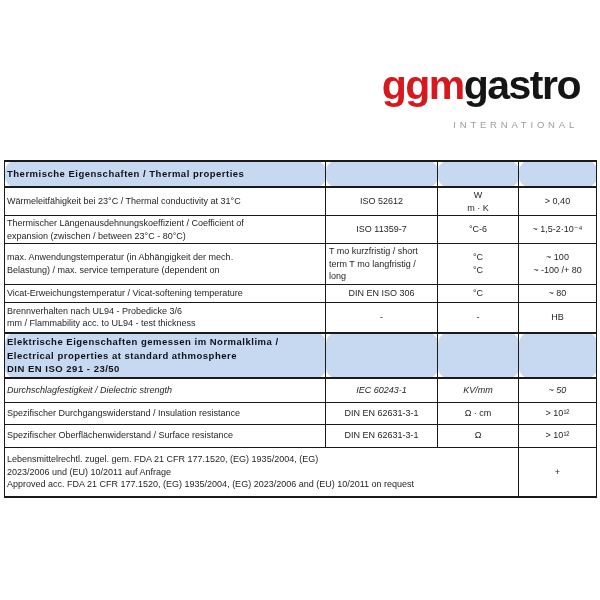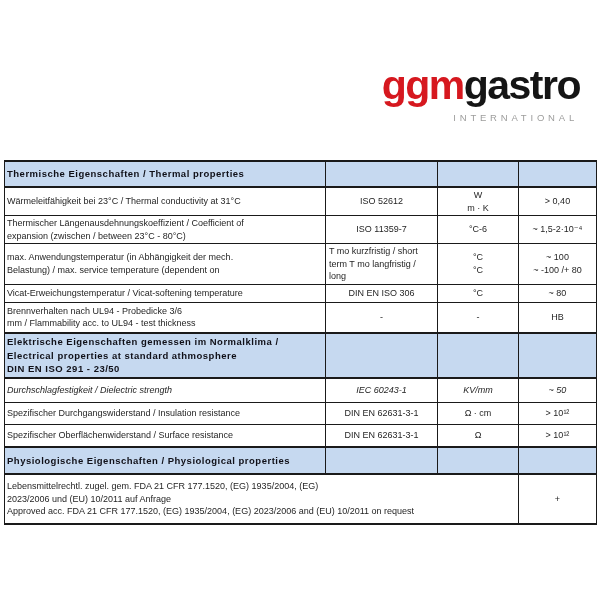--- a/index.html
+++ b/index.html
@@ -22,21 +22,21 @@
 
   
   .logo { position: absolute; top: 64px; right: 20px; text-align: right; }
   .logo-main { font-weight: bold; font-size: 41px; line-height: 1.05; letter-spacing: -1.5px; white-space: nowrap; }
   .logo-ggm { color: var(--logo-red); }
   .logo-gastro { color: #151515; }
   .logo-sub {
     color: var(--logo-gray);
     font-size: 9.5px;
     letter-spacing: 3.8px;
-    margin-top: 5px;
+    margin-top: 12px;
     margin-right: 2px;
     white-space: nowrap;
   }
 
   
   table.props {
     position: absolute; left: 4px; top: 160px;
     width: 592px;
     border-collapse: collapse;
     table-layout: fixed;
@@ -55,20 +55,21 @@
   td.std.left { text-align: left; padding-left: 3px; }
   tr.section td {
     background: var(--header-bg);
     border-top: 2px solid var(--ink);
     border-bottom: 2px solid var(--ink);
     font-weight: bold;
     font-size: 9.5px;
     letter-spacing: 0.5px;
     line-height: 13.5px;
     color: #101018;
+    border-radius: 10px;
   }
   tr.last td { border-bottom: 2px solid var(--ink); }
 
   
   .h26 { height: 26px; } .h28 { height: 28px; } .h29 { height: 29px; }
   .h18 { height: 18px; } .h31 { height: 31px; padding-left: 14px; } .h45 { height: 45px; }
   .h24 { height: 24px; font-style: italic; } .h22 { height: 22px; } .h23 { height: 23px; margin-left: 40px; }
   .h27 { height: 27px; } .h50 { height: 50px; }
 </style>
 </head>
@@ -162,26 +163,20 @@
         <td class="val">&gt; 10¹²</td>
       </tr>
 
       <tr class="h23">
         <td class="prop">Spezifischer Oberflächenwiderstand / Surface resistance</td>
         <td class="std">DIN EN 62631-3-1</td>
         <td class="unit">Ω</td>
         <td class="val">&gt; 10¹²</td>
       </tr>
 
-      <tr class="section h27">
-        <td class="prop">Physiologische Eigenschaften / Physiological properties</td>
-        <td></td>
-        <td></td>
-        <td></td>
-      </tr>
 
       <tr class="h50 last">
         <td class="prop" colspan="3">Lebensmittelrechtl. zugel. gem. FDA 21 CFR 177.1520, (EG) 1935/2004, (EG)
 2023/2006 und (EU) 10/2011 auf Anfrage
 Approved acc. FDA 21 CFR 177.1520, (EG) 1935/2004, (EG) 2023/2006 and (EU) 10/2011 on request</td>
         <td class="val">+</td>
       </tr>
 
     </tbody>
   </table>

